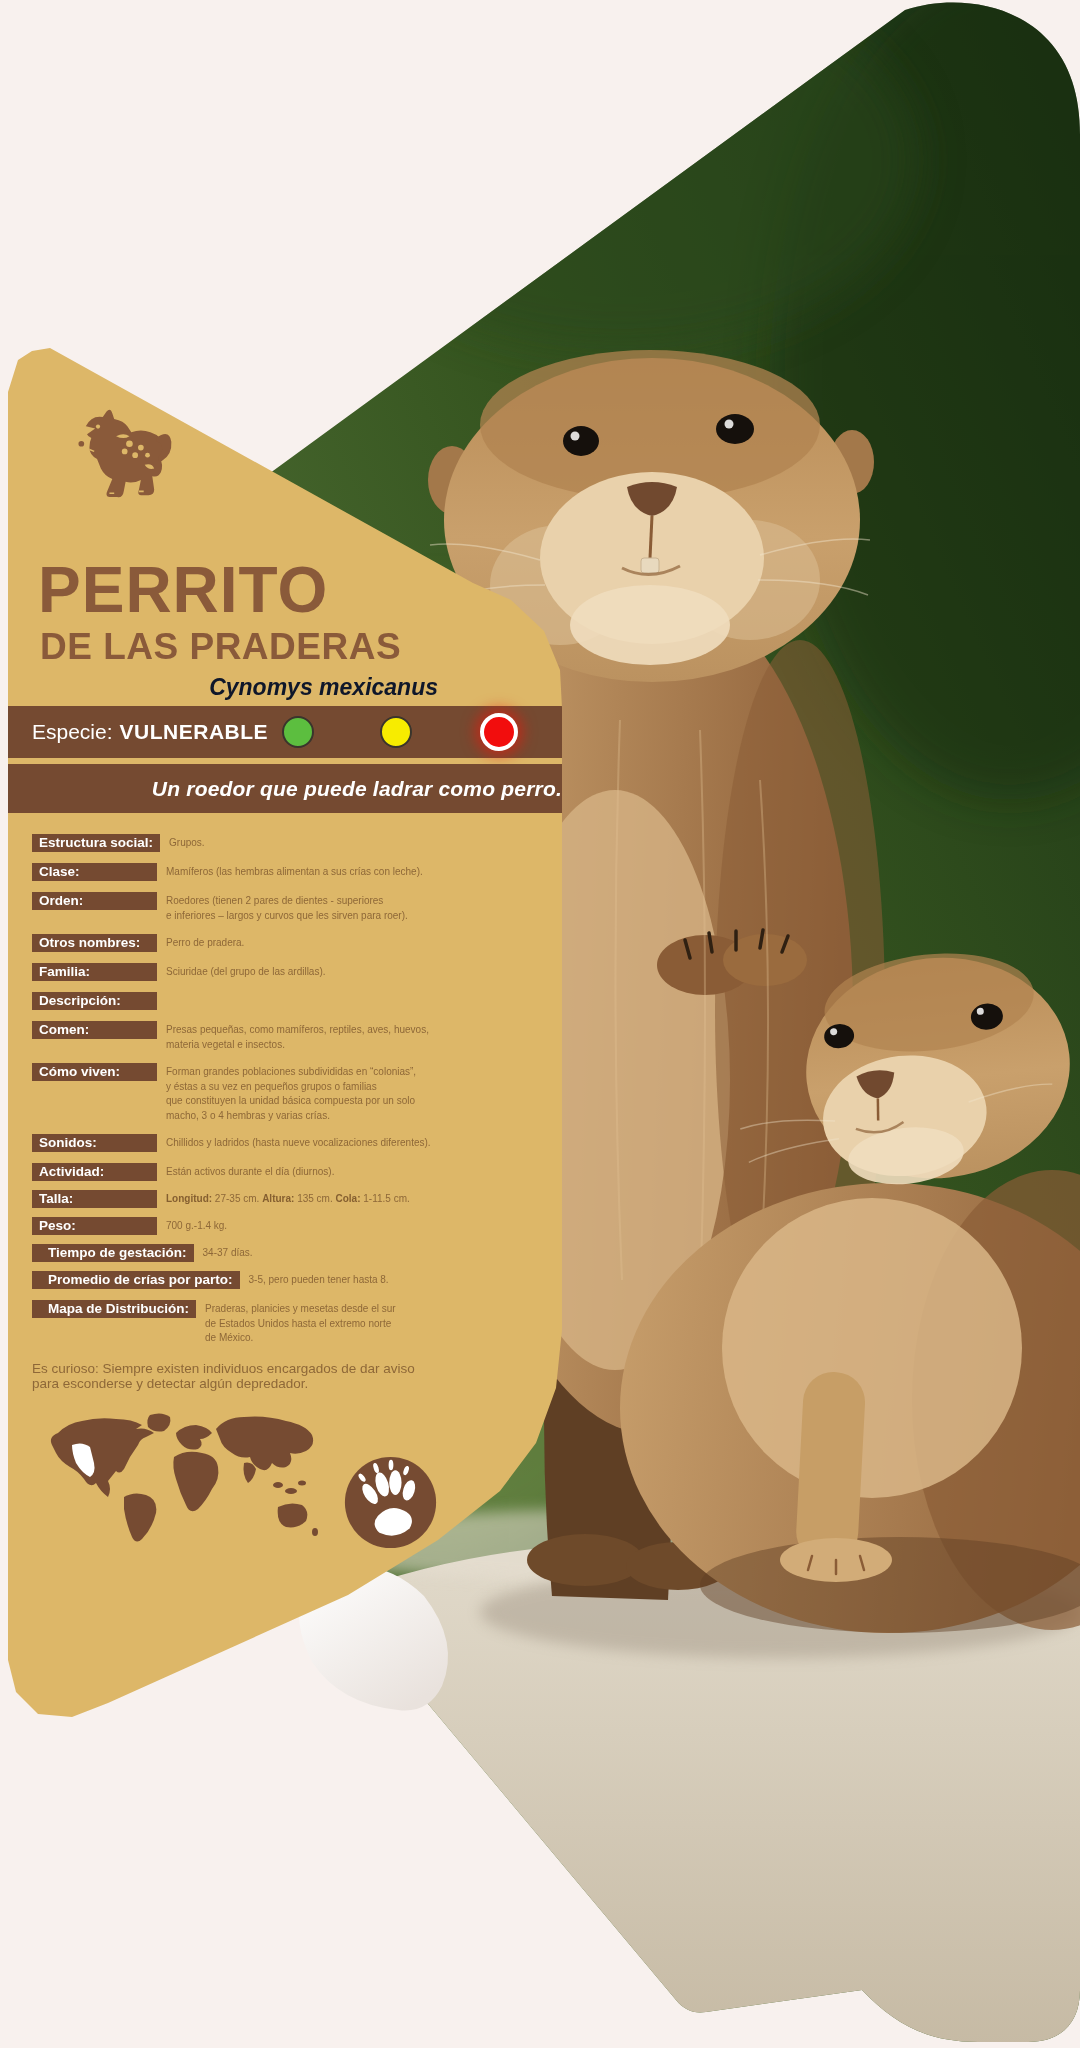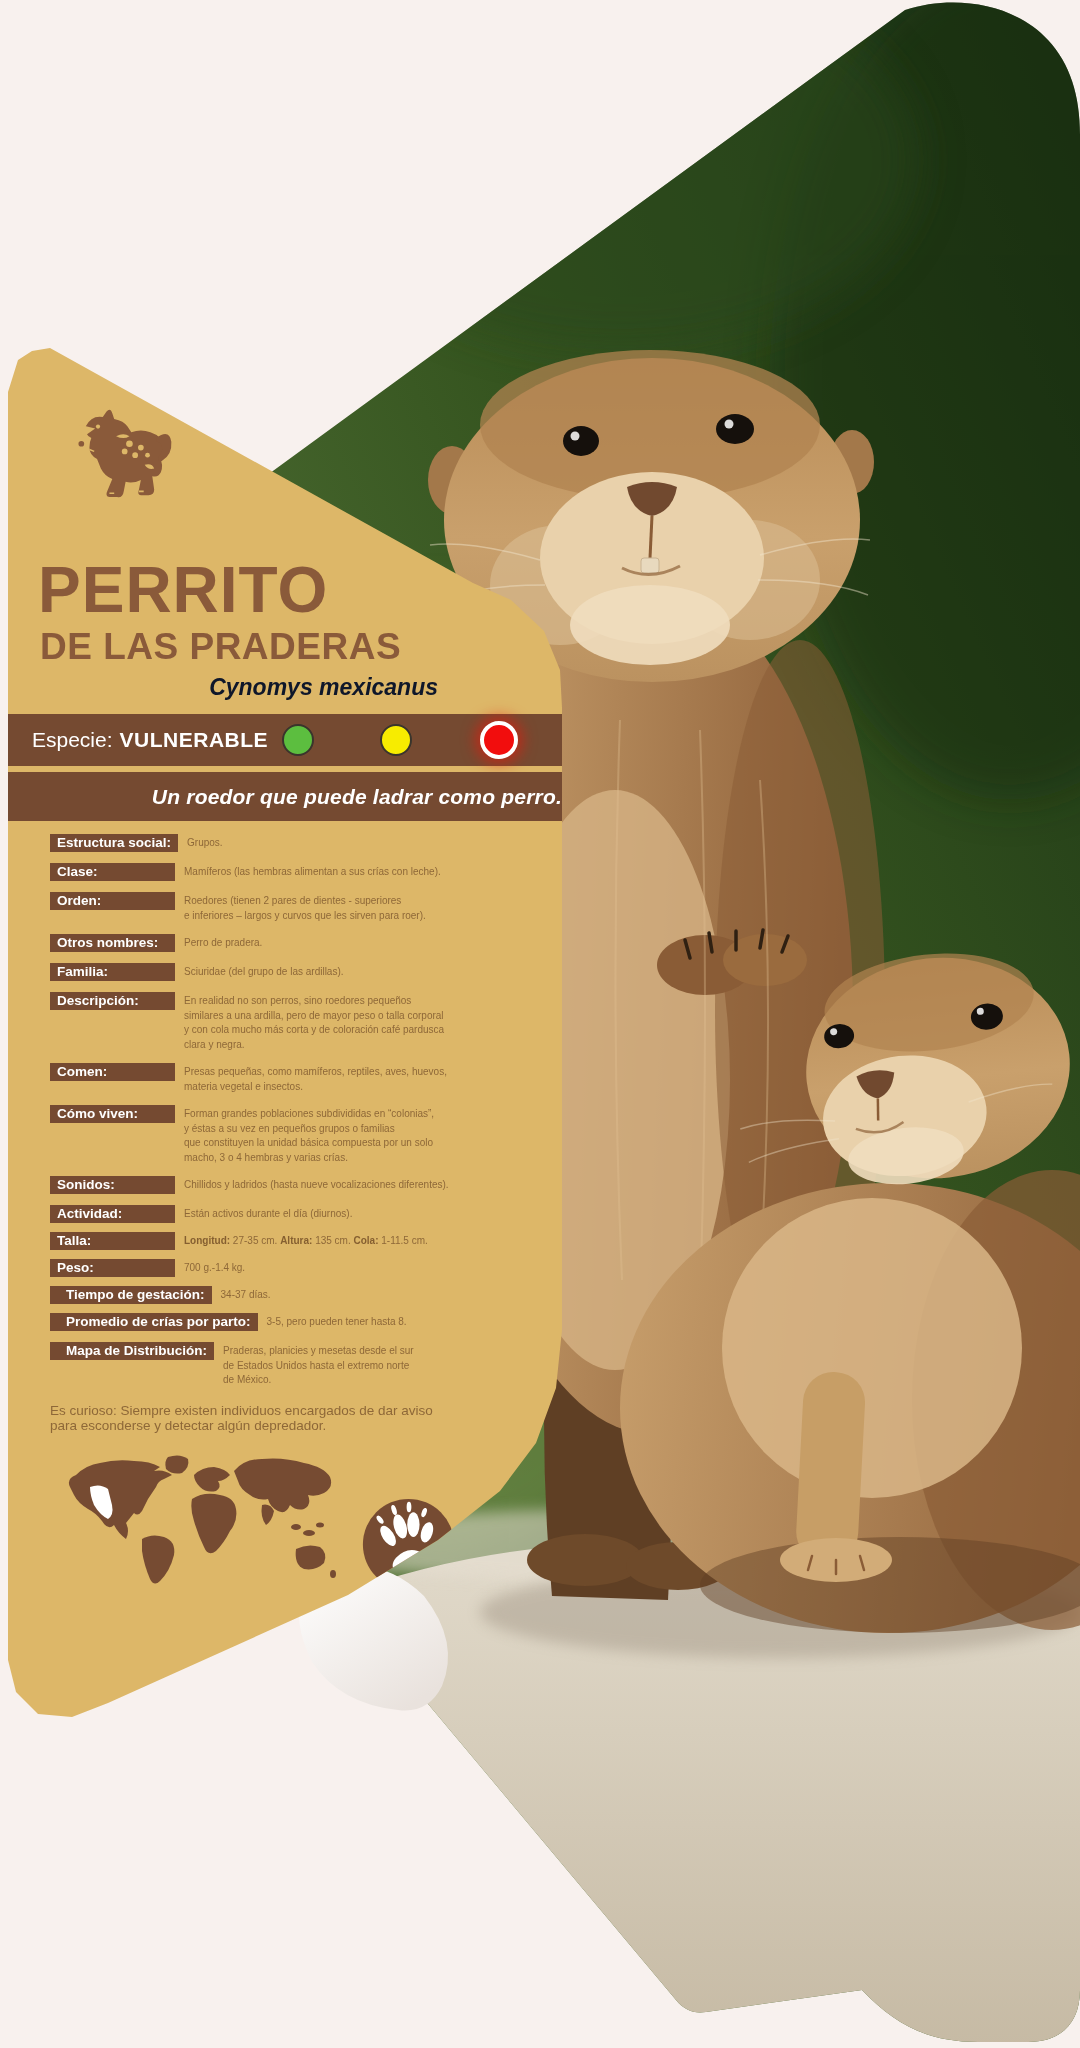--- a/index.html
+++ b/index.html
@@ -12,31 +12,31 @@
     background:#ddb768;
     clip-path:polygon(42px 0,465px 235px,503px 252px,536px 283px,552px 322px,554px 360px,
       554px 982px,548px 1040px,528px 1095px,492px 1143px,430px 1192px,340px 1247px,
       100px 1355px,64px 1369px,30px 1366px,8px 1344px,0 1312px,0 44px,10px 12px,24px 3px);
   }
   .logo{position:absolute;left:70px;top:55px;width:100px;height:112px;}
   .title-block{position:absolute;left:30px;top:210px;width:410px;color:#8a5a3a;}
   .title-1{font-size:64px;font-weight:700;line-height:1;letter-spacing:1px;margin:0;}
   .title-2{font-size:37px;font-weight:700;line-height:1;letter-spacing:.5px;margin:6px 0 8px 2px;}
   .sci{font-size:23px;font-weight:700;font-style:italic;margin-top:9px;width:400px;text-align:right;color:#0f172a;}
-  .bar{position:absolute;left:0;width:554px;background:#754a31;color:#fff;display:flex;align-items:center;margin-top:8px;}
+  .bar{position:absolute;left:0;width:554px;background:#754a31;color:#fff;display:flex;align-items:center;}
   .bar-species{top:358px;height:52px;padding-left:24px;box-sizing:border-box;font-size:21px;}
   .bar-species b{font-weight:700;letter-spacing:.5px;margin-left:7px;}
   .bar-tagline{top:416px;height:49px;padding-left:24px;box-sizing:border-box;
     font-size:21px;font-style:italic;font-weight:700;letter-spacing:.2px;justify-content:flex-end;}
   .light{position:absolute;border-radius:50%;box-sizing:border-box;}
   .light.plain{width:32px;height:32px;border:2px solid #3a352c;}
   .light.active{width:38px;height:38px;border:4px solid #ffffff;
     box-shadow:0 0 14px 5px rgba(240,20,10,.55);}
   
-  .content{position:absolute;left:24px;top:486px;width:524px;margin-left:18px;}
+  .content{position:absolute;left:24px;top:486px;width:524px;}
   .row{display:flex;align-items:flex-start;gap:9px;margin-bottom:11px;}
   .row.tight{margin-bottom:9px;}
   .pill{background:#754a31;color:#fff;font-size:13.5px;font-weight:700;
     padding:2px 7px 3px 7px;min-width:125px;box-sizing:border-box;line-height:13px;
     white-space:nowrap;flex:0 0 auto;}
   .pill.auto{min-width:0;padding-left:16px;}
   .val{color:#8e6838;font-size:10px;line-height:14.5px;white-space:pre-line;padding-top:2px;}
   .val b{font-weight:700;color:#855f30;}
   .funfact{color:#8e6838;font-size:13.5px;line-height:15px;white-space:pre-line;margin-top:15px;}
   .mapbox{margin-top:14px;margin-left:6px;}
@@ -254,24 +254,20 @@
       <span class="val">Perro de pradera.</span>
     </div>
 
     <div class="row">
       <span class="pill">Familia:</span>
       <span class="val">Sciuridae (del grupo de las ardillas).</span>
     </div>
 
     <div class="row">
       <span class="pill">Descripción:</span>
-      <span class="val">En realidad no son perros, sino roedores pequeños
-similares a una ardilla, pero de mayor peso o talla corporal
-y con cola mucho más corta y de coloración café pardusca
-clara y negra.</span>
     </div>
 
     <div class="row">
       <span class="pill">Comen:</span>
       <span class="val">Presas pequeñas, como mamíferos, reptiles, aves, huevos,
 materia vegetal e insectos.</span>
     </div>
 
     <div class="row">
       <span class="pill">Cómo viven:</span>

